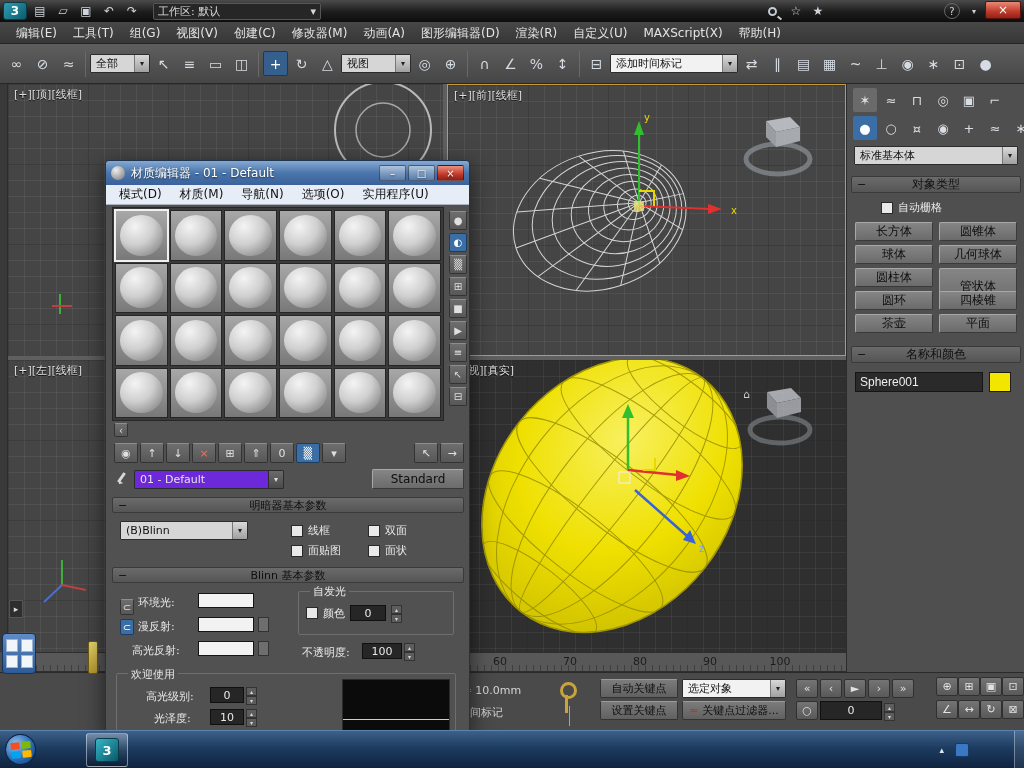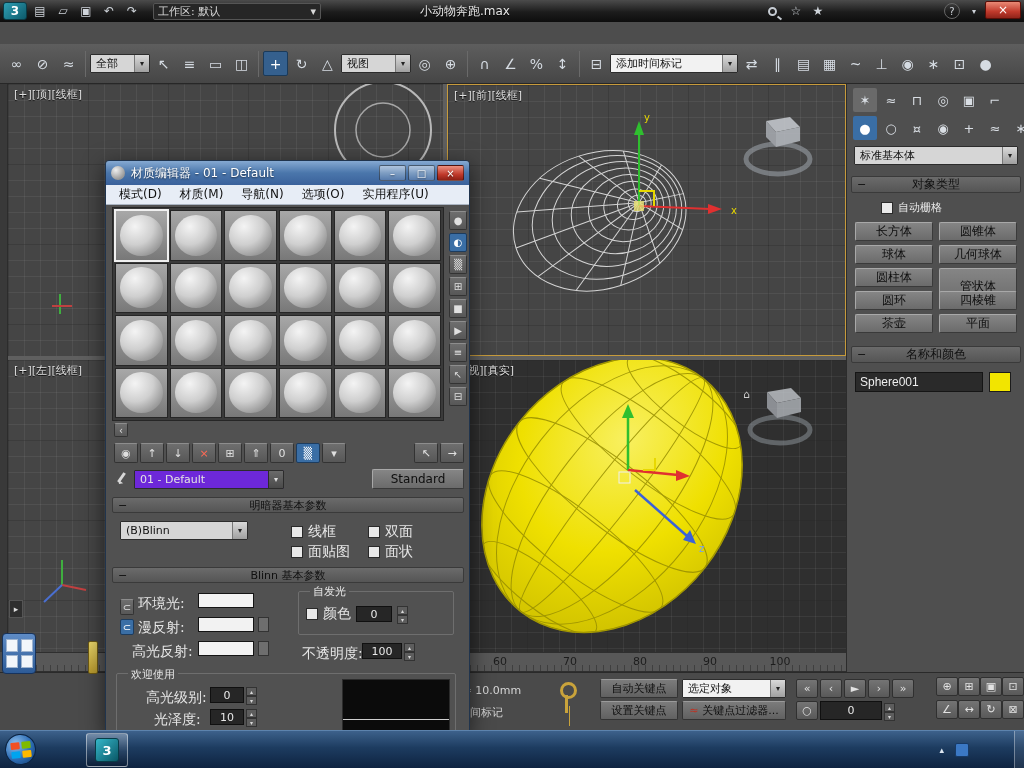--- a/index.html
+++ b/index.html
@@ -84,21 +84,21 @@
 .slot{position:relative;background:linear-gradient(#a8a8a8,#787878);border:1px solid #262626}
 .slot .ball{position:absolute;left:8%;top:8%;width:84%;height:84%;border-radius:50%;background:radial-gradient(circle at 35% 28%,#f4f4f4,#cfcfcf 45%,#9b9b9b 75%,#828282)}
 .slot.selected{outline:2px solid #f0f0f0;outline-offset:-1px}
 .vtool{position:absolute;left:343px;top:50px;width:18px;display:flex;flex-direction:column;gap:3px}
 .mico{width:18px;height:19px;background:linear-gradient(#6e6e6e,#575757);border:1px solid #333;border-top-color:#8d8d8d;color:#e0e0e0;font-size:10px;display:flex;align-items:center;justify-content:center;border-radius:2px}
 .mico.active{background:#3a6ea5;color:#fff;border-color:#1d3c5e}
 .mico.red{color:#ff6a55}
 .htool{position:absolute;left:8px;top:282px;width:350px;display:flex;gap:2px}
 .htool .mico{width:24px;height:20px;font-size:11px}
 .mrollout{position:absolute;left:6px;height:16px;width:352px;background:linear-gradient(#6b6b6b,#555);border:1px solid #3a3a3a;color:#101010;font-size:11px;display:flex;align-items:center;justify-content:center;border-radius:2px}
-.mlabel{position:absolute;color:#e6e6e6;font-size:14px}
+.mlabel{position:absolute;color:#e6e6e6;font-size:11px}
 .mswatch{position:absolute;width:56px;height:15px;background:#f2f2f2;border:1px solid #141414}
 .mapbtn{position:absolute;width:11px;height:15px;background:#6e6e6e;border:1px solid #333}
 .groupbox{position:absolute;border:1px solid #6e6e6e;border-radius:2px}
 .gtitle{position:absolute;background:#515151;padding:0 3px;color:#e6e6e6;font-size:11px}
 .dropper{position:relative;width:14px;height:18px}
 .dropper::before{content:"";position:absolute;left:6px;top:2px;width:3px;height:11px;background:#d8d8d8;transform:rotate(35deg)}
 .dropper::after{content:"";position:absolute;left:2px;top:11px;border:3px solid transparent;border-top-color:#d8d8d8;transform:rotate(35deg)}
 
 .taskbar{position:absolute;left:0;top:730px;width:1024px;height:38px;background:linear-gradient(#3d618b,#1d3c60 45%,#0e2340);border-top:1px solid #5d83ad;z-index:100}
 .orb{position:absolute;left:5px;top:3px;width:31px;height:31px;border-radius:50%;background:radial-gradient(circle at 35% 30%,#8fc0ee,#2d6db5 55%,#123a6b);border:1px solid #0b2342;display:grid;grid-template-columns:9px 9px;grid-template-rows:7px 7px;gap:2px;place-content:center;transform:rotate(-6deg)}
@@ -118,31 +118,44 @@
     <div class="applogo">3</div>
     <span class="qico">▤</span>
     <span class="qico">▱</span>
     <span class="qico">▣</span>
     <span class="qico">↶</span>
     <span class="qico">↷</span>
     <div class="ws-combo">
       <span>工作区: 默认</span>
       <span>▾</span>
     </div>
-    <div class="app-title">小动物奔跑.max</div>
     <span class="qico" style="position:absolute;left:762px">
         <span class="mag"></span>
       </span>
     <span class="qico" style="position:absolute;left:786px">☆</span>
     <span class="qico" style="position:absolute;left:808px">★</span>
     <span class="qico" style="position:absolute;left:944px;border:1px solid #666;border-radius:50%;width:16px;height:16px;font-size:10px">?</span>
     <span class="qico" style="position:absolute;left:964px;font-size:8px">▾</span>
     <div class="closebtn">×</div>
   </div>
 
+  <div class="menubar">
+    <span class="menu-item">编辑(E)</span>
+    <span class="menu-item">工具(T)</span>
+    <span class="menu-item">组(G)</span>
+    <span class="menu-item">视图(V)</span>
+    <span class="menu-item">创建(C)</span>
+    <span class="menu-item">修改器(M)</span>
+    <span class="menu-item">动画(A)</span>
+    <span class="menu-item">图形编辑器(D)</span>
+    <span class="menu-item">渲染(R)</span>
+    <span class="menu-item">自定义(U)</span>
+    <span class="menu-item">MAXScript(X)</span>
+    <span class="menu-item">帮助(H)</span>
+  </div>
 
   <div class="toolbar">
     <span class="ico">∞</span>
     <span class="ico">⊘</span>
     <span class="ico">≈</span>
     <span class="sep"></span>
     <div class="combo" style="width:60px">
       <span>全部</span>
       <span class="cc">▾</span>
     </div>

